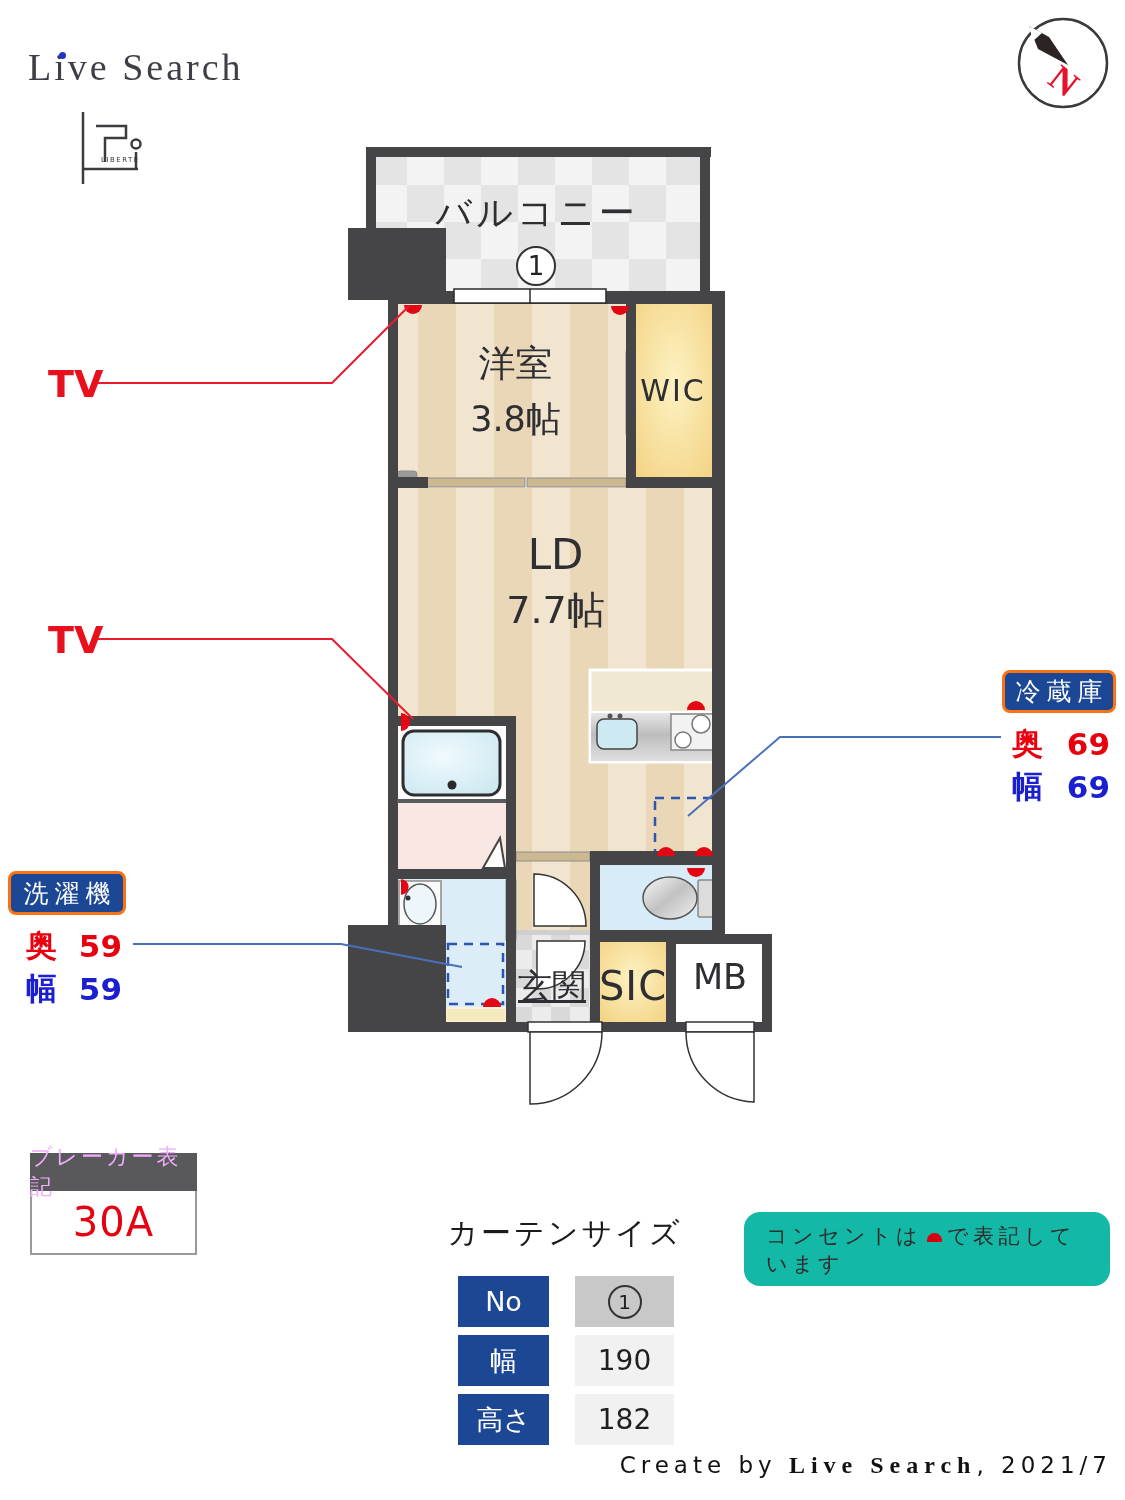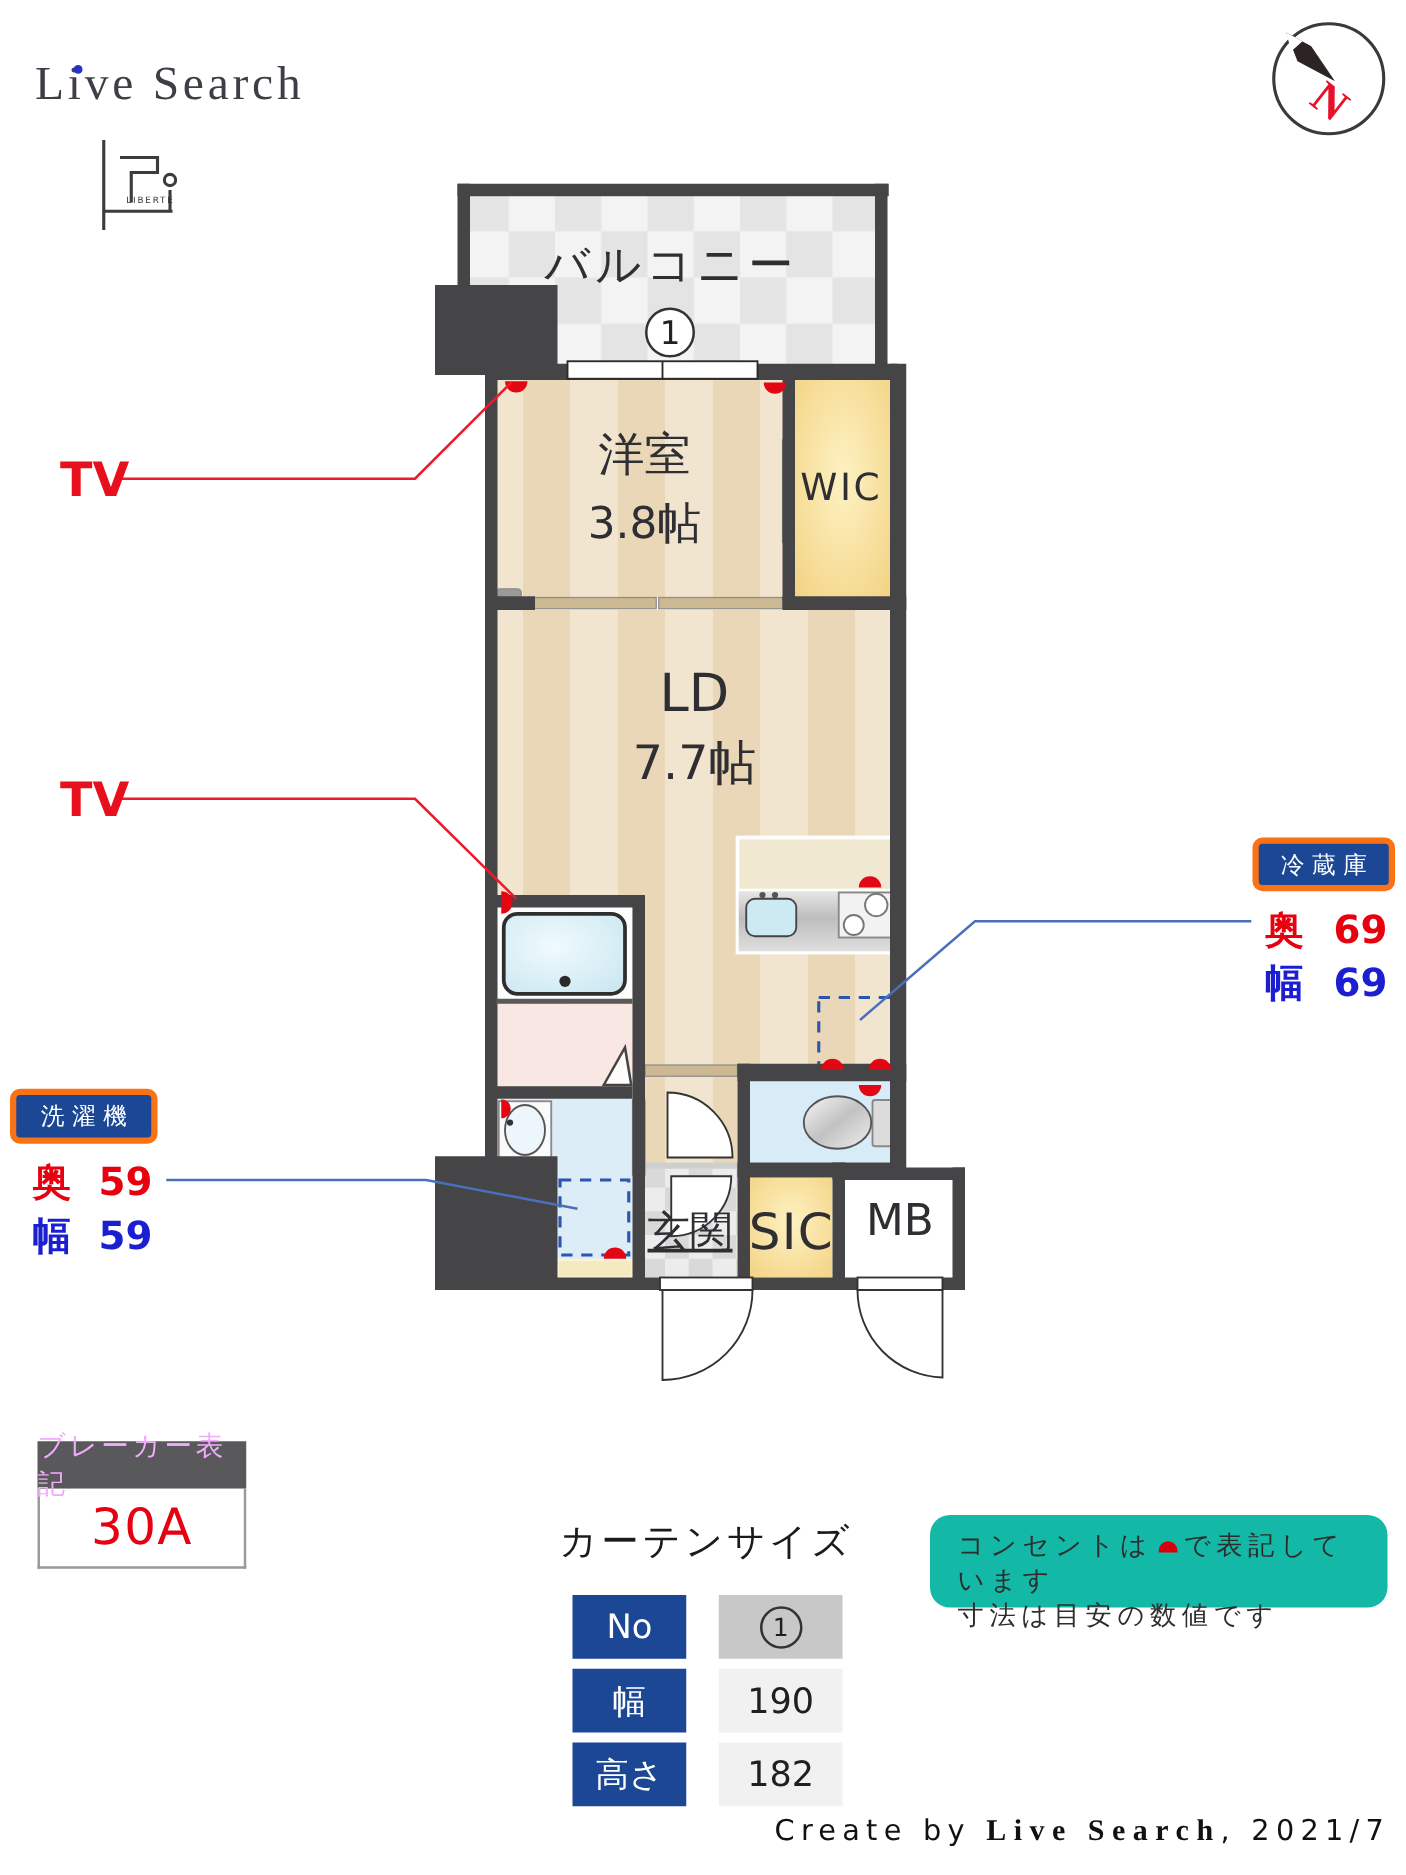--- a/index.html
+++ b/index.html
@@ -6,23 +6,23 @@
   .page{position:relative;width:1125px;height:1500px;background:#fff;overflow:hidden;
         font-family:"DejaVu Sans","Liberation Sans",sans-serif;}
   .plan-svg{position:absolute;left:0;top:0;}
   .lbl{position:absolute;color:#2f2f33;text-align:center;line-height:1.1;}
   .logo-text{position:absolute;left:28px;top:45px;font-family:"Liberation Serif",serif;
              font-size:38px;letter-spacing:3px;color:#3e3e46;font-weight:500;}
   .logo-dot{position:absolute;left:59px;top:52px;width:7px;height:7px;border-radius:50%;background:#2531c8;}
   .compass-n{position:absolute;left:1051px;top:60px;font-family:"Liberation Serif",serif;
              font-size:36px;font-weight:bold;color:#e8102a;transform:rotate(38deg);}
   .tv{position:absolute;left:48px;width:60px;font-size:38px;font-weight:600;color:#e8101c;text-align:left;}
-  .chip{position:absolute;background:#1c4795;border:5px solid #f97316;border-radius:8px;
+  .chip{position:absolute;background:#1c4795;border:3px solid #f97316;border-radius:8px;
         color:#fff;display:flex;align-items:center;justify-content:center;
-        font-size:19px;letter-spacing:6px;padding-left:6px;box-sizing:border-box;}
+        font-size:25px;letter-spacing:6px;padding-left:6px;box-sizing:border-box;}
   .dimrows{position:absolute;display:flex;flex-direction:column;}
   .dimrow{display:flex;justify-content:space-between;align-items:center;height:43px;font-size:31px;font-weight:600;}
   .dim-red{color:#e8000f;}
   .dim-blue{color:#1b1fd0;}
   .breaker{position:absolute;left:30px;top:1153px;width:167px;}
   .breaker-head{background:#59595c;color:#f0abfc;height:38px;display:flex;align-items:center;justify-content:center;
                 font-size:22px;letter-spacing:3px;}
   .breaker-body{background:#fff;border:2px solid #9a9a9a;border-top:none;height:62px;display:flex;
                 align-items:center;justify-content:center;font-size:40px;letter-spacing:1px;color:#e60012;text-align:center;}
   .curtain-title{position:absolute;left:445px;top:1213px;width:240px;text-align:center;
@@ -289,21 +289,20 @@
     </div>
     <div class="ct-row">
       <div class="ct-label">高さ</div>
       <div class="ct-gap"></div>
       <div class="ct-value">182</div>
     </div>
   </div>
 
   <div class="note">
     <div><span>コンセントは</span><span class="dome-ic"></span><span>で表記しています</span></div>
-    <div>寸法は目安の数値です</div>
   </div>
 
   <div class="footer">
     <span>Create by</span>
     <span class="fbrand">Live Search</span><span>, 2021/7</span>
   </div>
 
 </div>
 
 </body></html>

